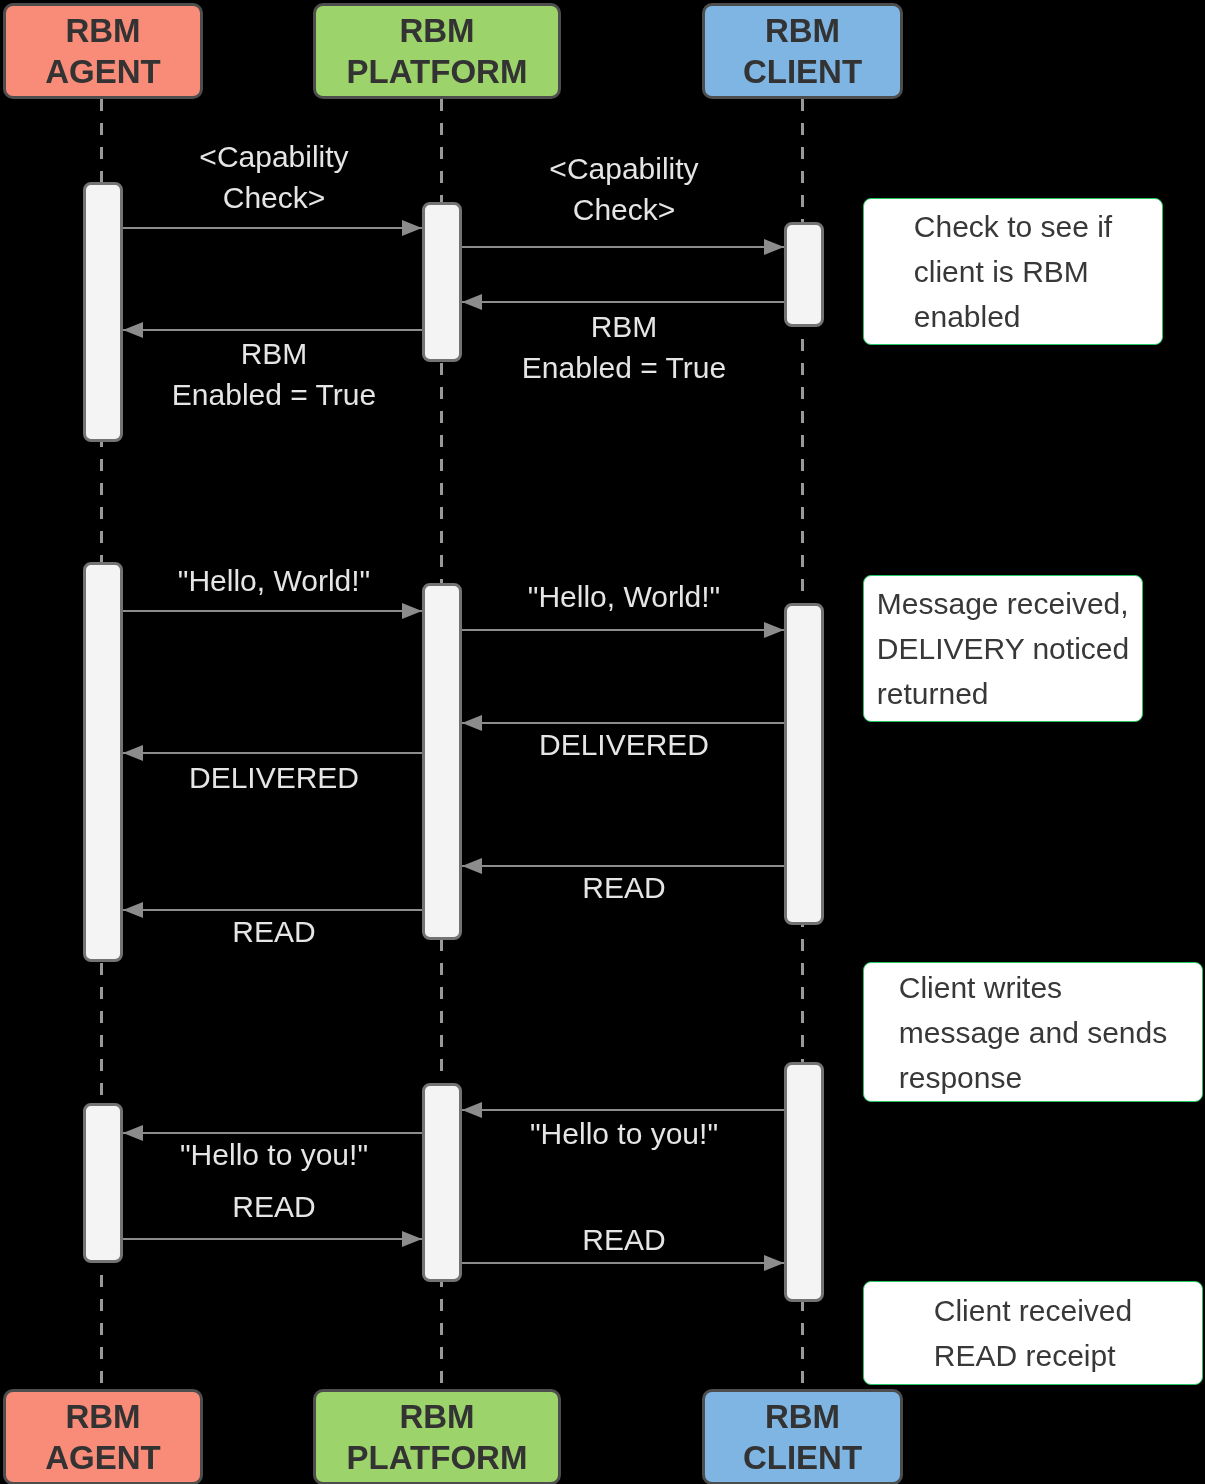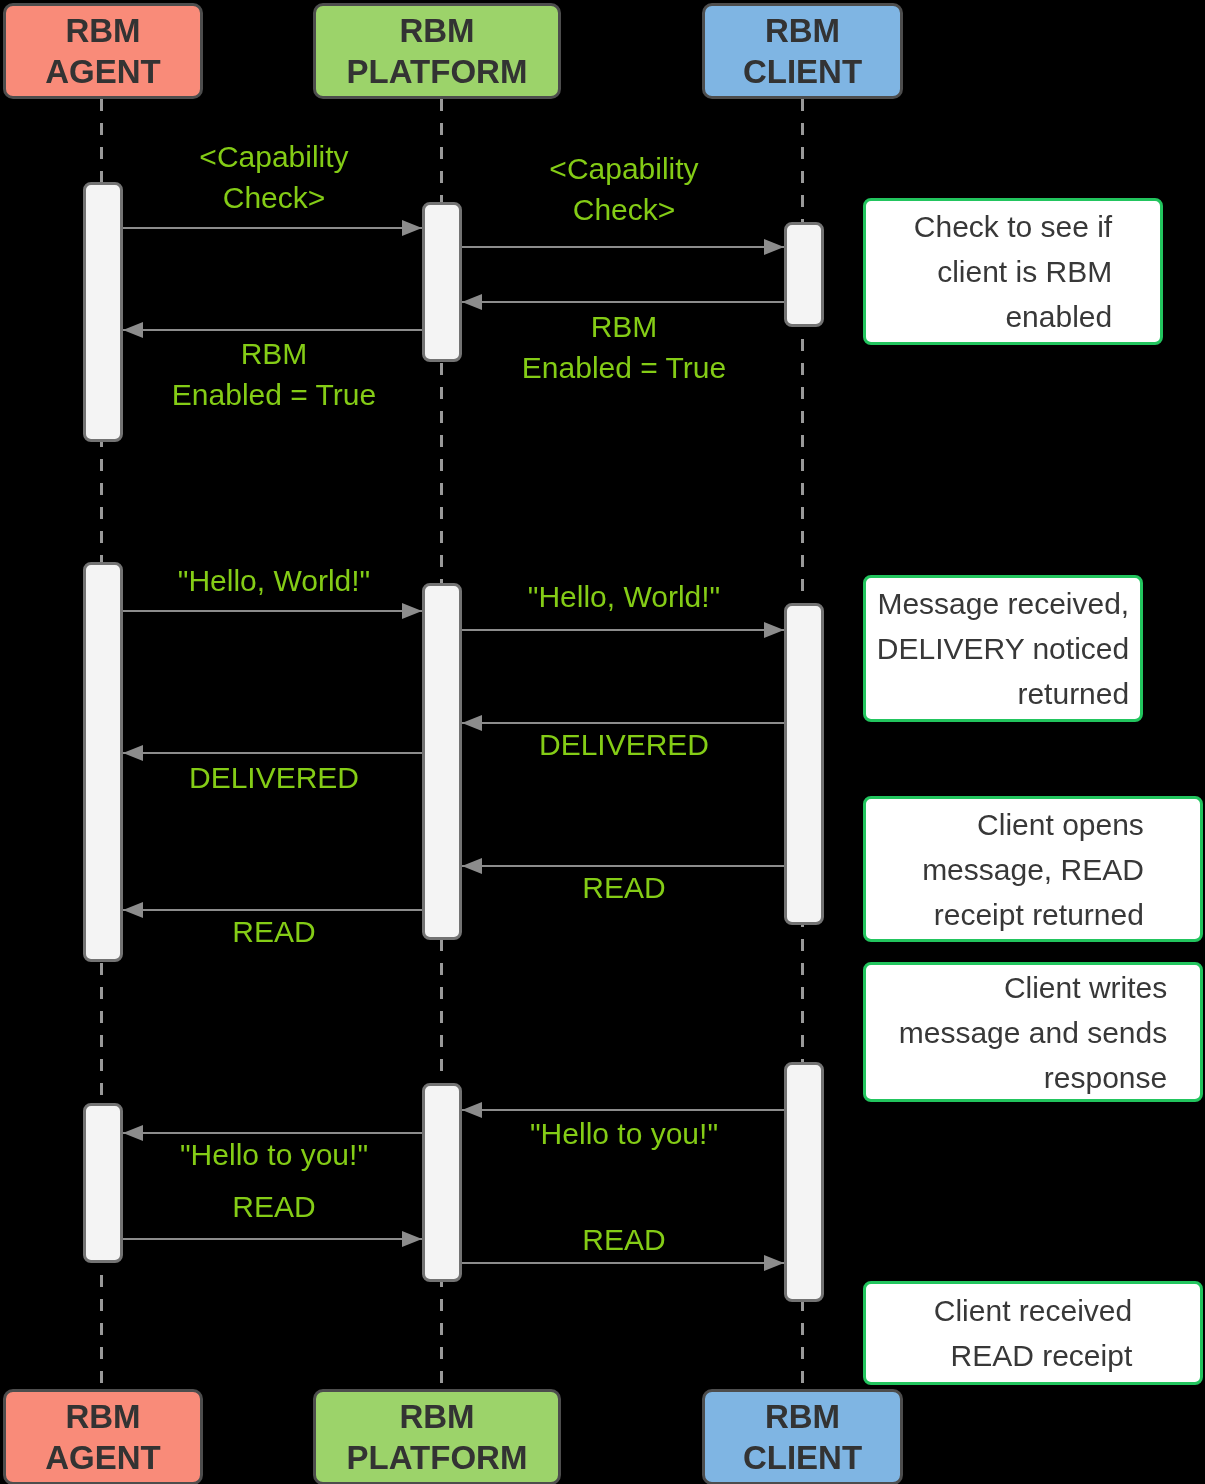--- a/index.html
+++ b/index.html
@@ -54,36 +54,36 @@
     width: 0;
     height: 0;
     border-top: 8px solid transparent;
     border-bottom: 8px solid transparent;
   }
   .arrow-head.right { border-left: 20px solid #8C8C8C; }
   .arrow-head.left  { border-right: 20px solid #8C8C8C; }
   .msg-label {
     position: absolute;
     transform: translate(-50%, -50%);
-    color: #84cc16;
+    color: #e5e5e5;
     font-size: 30px;
     line-height: 1.38;
     text-align: center;
     white-space: pre-line;
   }
   .note {
     position: absolute;
     box-sizing: border-box;
     background: #FFFFFF;
-    border: 3px solid #22c55e;
+    border: 1px solid #22c55e;
     border-radius: 8px;
     display: flex;
     align-items: center;
     justify-content: center;
-    text-align: right;
+    text-align: left;
     color: #383838;
     font-size: 30px;
     line-height: 1.5;
     white-space: pre-line;
     padding: 6px 10px;
   }
 </style>
 </head>
 <body>
 
@@ -171,23 +171,20 @@
   <div class="msg-line" style="left:462px; top:1262px; width:322px;"></div>
   <div class="arrow-head right" style="left:764px; top:1255px;"></div>
   <div class="msg-label" style="left:624px; top:1240px;">READ</div>
 
   <div class="note" style="left:863px; top:198px;  width:300px; height:147px;">Check to see if
 client is RBM
 enabled</div>
   <div class="note" style="left:863px; top:575px;  width:280px; height:147px;">Message received,
 DELIVERY noticed
 returned</div>
-  <div class="note" style="left:863px; top:796px;  width:340px; height:146px;">Client opens
-message, READ
-receipt returned</div>
   <div class="note" style="left:863px; top:962px; width:340px; height:140px;">Client writes
 message and sends
 response</div>
   <div class="note" style="left:863px; top:1281px; width:340px; height:104px;">Client received
 READ receipt</div>
 
   <div class="actor-box fill-agent" style="left:3px;   top:1389px; width:200px;">RBM
 AGENT</div>
   <div class="actor-box fill-platform" style="left:313px; top:1389px; width:248px;">RBM
 PLATFORM</div>

